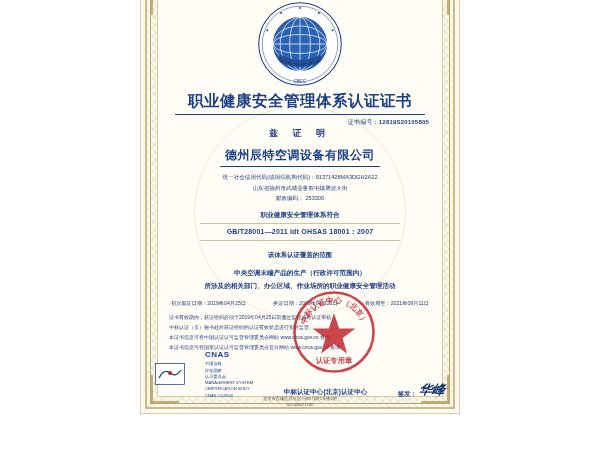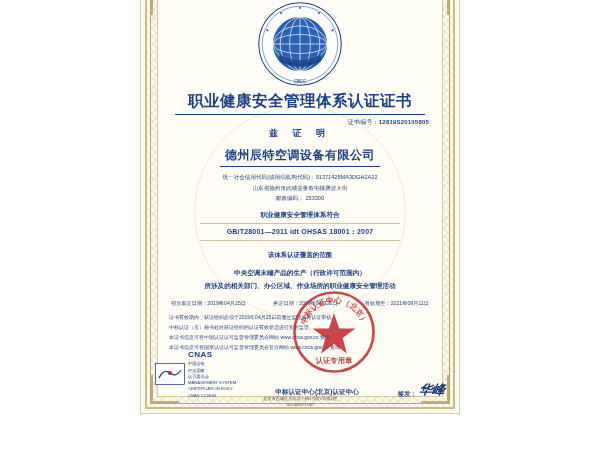--- a/index.html
+++ b/index.html
@@ -126,21 +126,21 @@
     width:262px;
     font-size:5px;color:#23407f;line-height:2.0;text-align:left;
   }
   
   .bottom{
     position:absolute;left:0;right:0;bottom:14px;
     display:flex;align-items:flex-end;justify-content:space-between;
     padding:0 14px;
   }
   .cnas{
-    display:flex;align-items:center;gap:3px;
+    display:flex;align-items:center;gap:20px;
   }
   .cnas-mark{
     width:30px;height:22px;position:relative;
   }
   .cnas-txt{
     text-align:left;font-size:4.2px;color:#1b3f86;line-height:1.5;
   }
   .cnas-big{font-size:8px;font-weight:bold;color:#1b3f86;letter-spacing:.5px;}
   .center-name{
     text-align:center;

